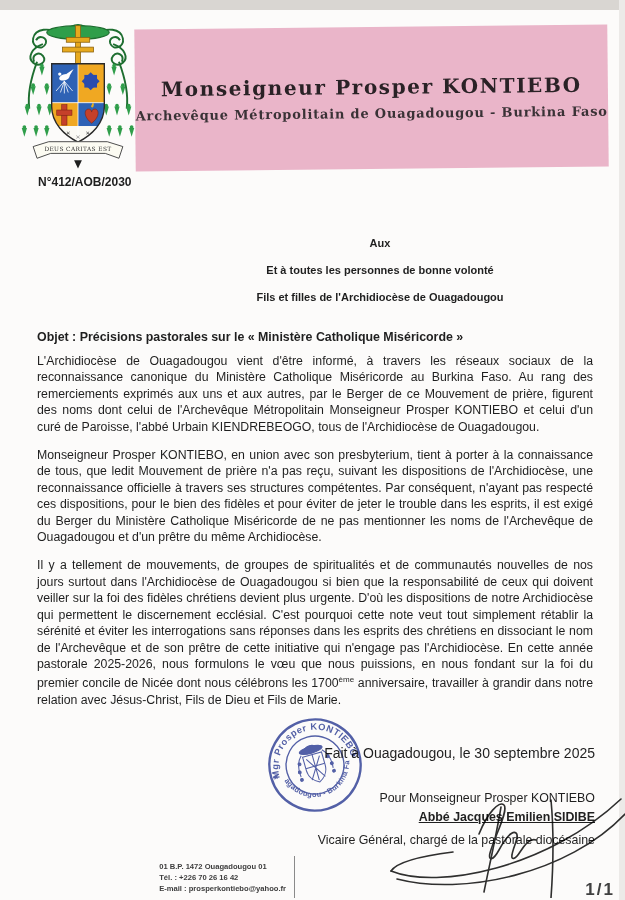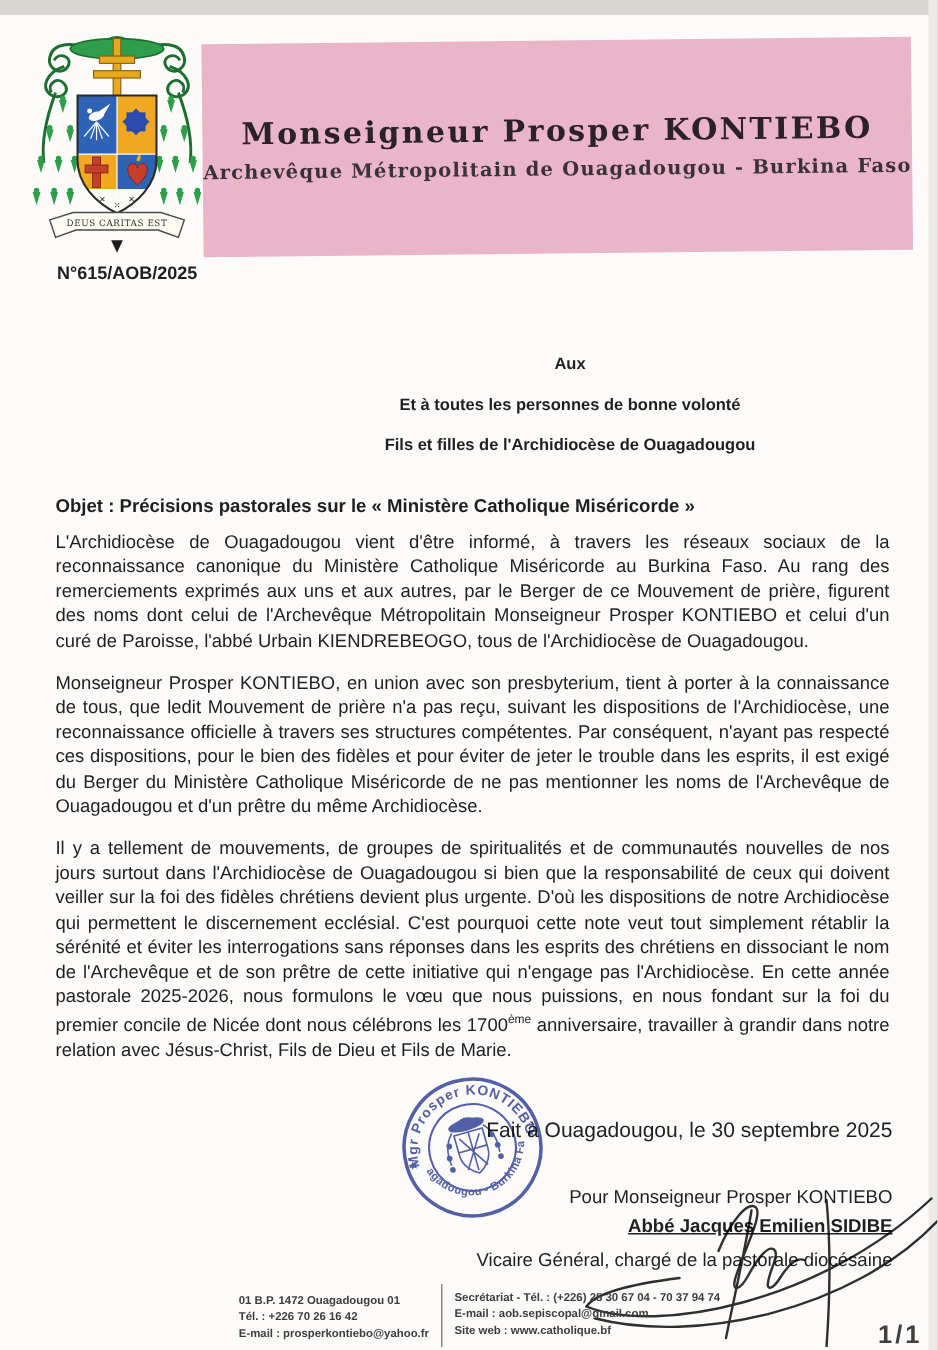--- a/index.html
+++ b/index.html
@@ -158,21 +158,21 @@
       <text x="60" y="141.5" text-anchor="middle" font-family="DejaVu Serif,serif" font-size="6" letter-spacing="0.4" fill="#333">DEUS CARITAS EST</text>
     </g>
     <path d="M56,151 H64 L60,159.5 Z" fill="#1e1e1e"></path>
   </svg>
 
   <div class="banner">
     <div class="banner-title">Monseigneur Prosper KONTIEBO</div>
     <div class="banner-subtitle">Archevêque Métropolitain de Ouagadougou - Burkina Faso</div>
   </div>
 
-  <div class="reference">N°615/AOB/2025</div>
+  <div class="reference">N°412/AOB/2030</div>
 
   <div class="recipients">
     <div>Aux</div>
     <div>Et à toutes les personnes de bonne volonté</div>
     <div>Fils et filles de l'Archidiocèse de Ouagadougou</div>
   </div>
 
   <div class="subject">Objet : Précisions pastorales sur le « Ministère Catholique Miséricorde »</div>
 
   <div class="body-text">
@@ -230,20 +230,15 @@
     </g>
   </svg>
 
   <div class="footer">
     <div class="footer-left">
       <div>01 B.P. 1472 Ouagadougou 01</div>
       <div>Tél. : +226 70 26 16 42</div>
       <div>E-mail : prosperkontiebo@yahoo.fr</div>
     </div>
     <div class="footer-divider"></div>
-    <div class="footer-right">
-      <div>Secrétariat - Tél. : (+226) 25 30 67 04 - 70 37 94 74</div>
-      <div>E-mail : aob.sepiscopal@gmail.com</div>
-      <div>Site web : www.catholique.bf</div>
-    </div>
     <div class="page-number">1/1</div>
   </div>
 </div>
 
 </body></html>

